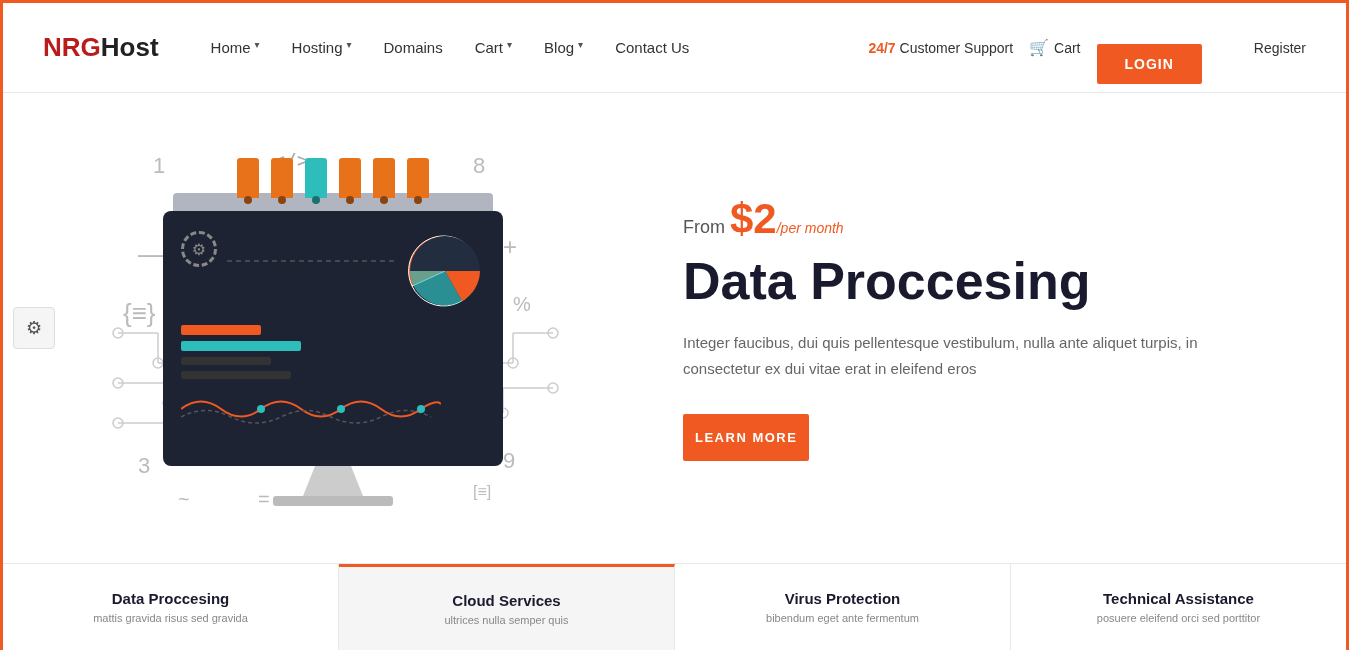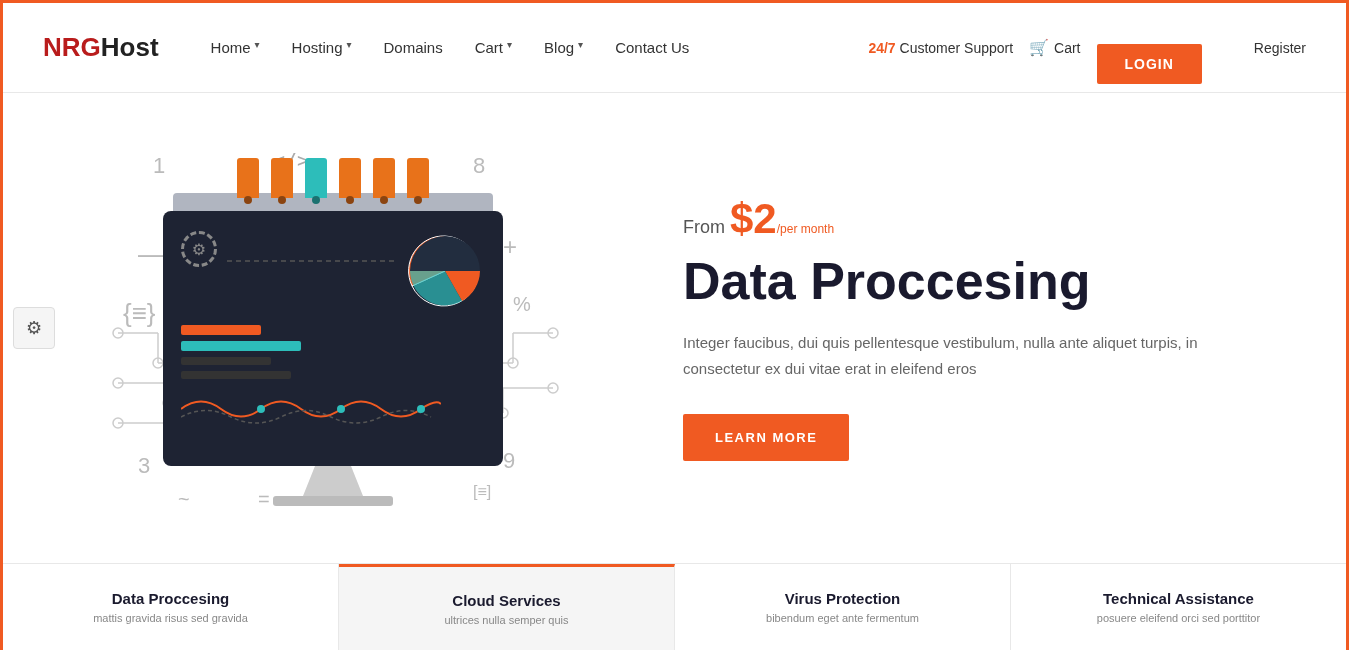--- a/index.html
+++ b/index.html
@@ -253,41 +253,42 @@
       color: #555;
       margin-bottom: 10px;
     }
     .price-dollar {
       color: #f05a22;
       font-size: 42px;
       font-weight: 800;
     }
     .price-per {
       color: #f05a22;
-      font-size: 12px;
+      font-size: 14px;
+      font-style: italic;
     }
     .hero-title {
       font-size: 52px;
       font-weight: 900;
       color: #1a1a2e;
       line-height: 1.1;
       margin-bottom: 20px;
     }
     .hero-desc {
       font-size: 15px;
       color: #666;
       line-height: 1.7;
       max-width: 520px;
       margin-bottom: 33px;
     }
     .btn-learn {
       background: #f05a22;
       color: #fff;
       border: none;
-      padding: 16px 32px;
+      padding: 16px 12px;
       font-size: 13px;
       font-weight: 700;
       letter-spacing: 1.5px;
       cursor: pointer;
       border-radius: 2px;
     }
 
     
     .bottom-cards {
       display: flex;

